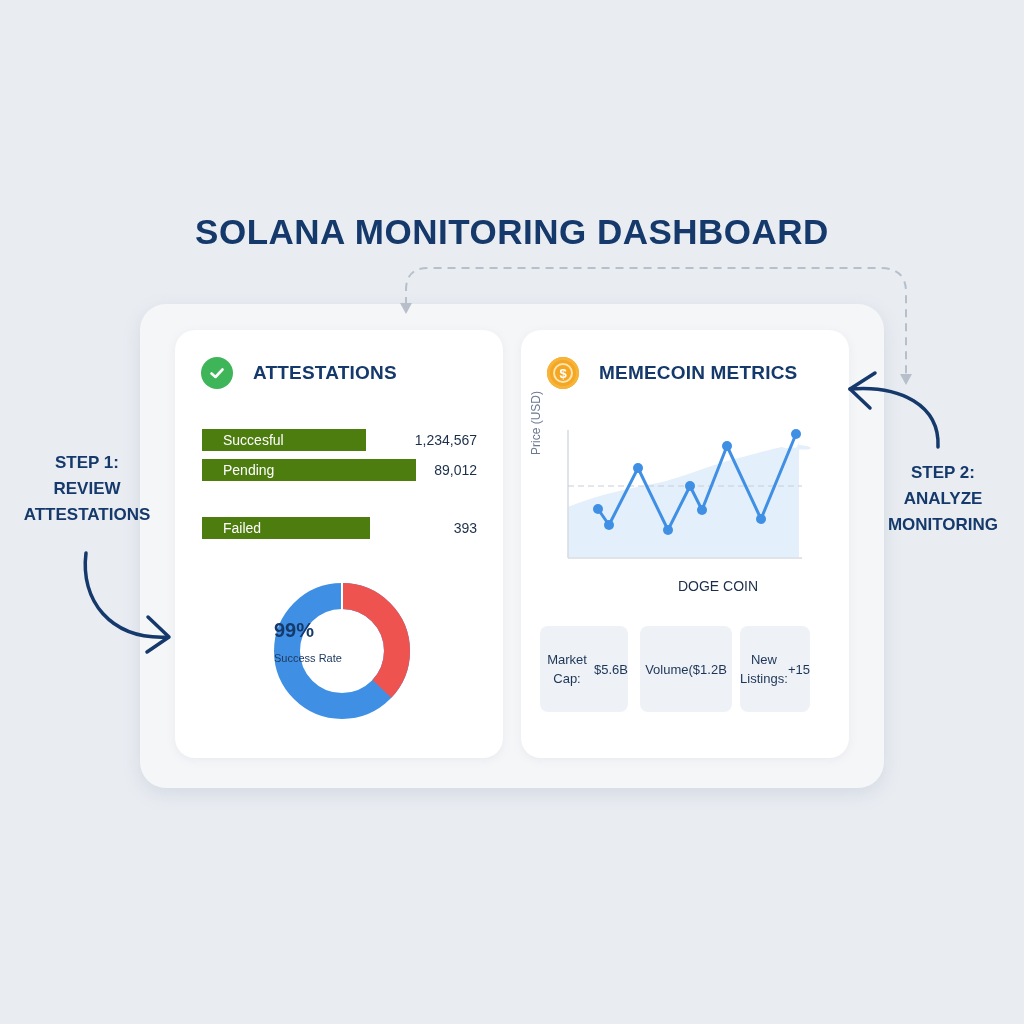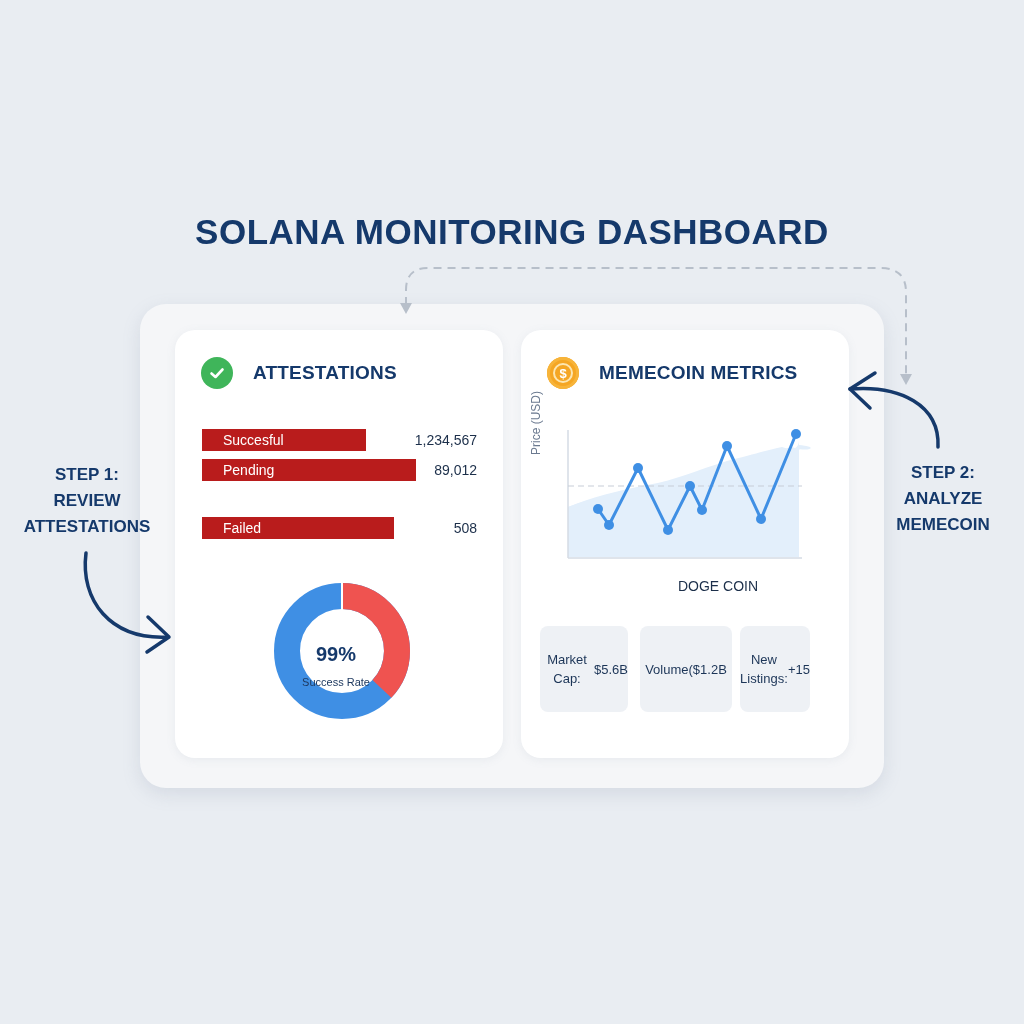--- a/index.html
+++ b/index.html
@@ -26,27 +26,27 @@
   .panel-left { left: 175px; top: 330px; width: 328px; height: 428px; }
   .panel-right { left: 521px; top: 330px; width: 328px; height: 428px; }
   .panel-head { position: absolute; left: 26px; top: 26px; height: 34px; display: flex; align-items: center; }
   .panel-head .icon { width: 32px; height: 32px; border-radius: 50%; display: flex; align-items: center; justify-content: center; }
   .panel-head .label { margin-left: 20px; font-size: 19px; font-weight: bold; color: #15396b; letter-spacing: 0.2px; }
   .check-icon { background: #3fb55a; }
   .coin-icon { background: #f5a623; box-shadow: inset 0 0 0 3px #f7b43a; }
 
   .bar-row { position: absolute; left: 27px; height: 22px; }
   .bar {
-    position: absolute; left: 0; top: 0; height: 22px; background: #b91c1c;
+    position: absolute; left: 0; top: 0; height: 22px; background: #4d7c0f;
     color: #fff; font-size: 14px; line-height: 22px; padding-left: 21px; box-sizing: border-box;
   }
   .bar-value { position: absolute; right: 28px; font-size: 14px; color: #1c2f4a; line-height: 22px; }
 
   .donut-wrap { position: absolute; left: 99px; top: 253px; width: 136px; height: 136px; }
-  .donut-center { position: absolute; left: 0; top: 60px; width: 124px; text-align: center; }
+  .donut-center { position: absolute; left: 0; top: 36px; width: 124px; }
   .donut-pct { font-size: 20px; font-weight: bold; color: #15396b; line-height: 22px; }
   .donut-lbl { font-size: 11px; color: #1f3a60; margin-top: 11px; }
 
   .chart-wrap { position: absolute; left: 16px; top: 95px; width: 300px; height: 150px; }
   .y-label {
     position: absolute; left: 8px; top: 125px; font-size: 12px; color: #6b7a90;
     transform: rotate(-90deg); transform-origin: left top; white-space: nowrap;
   }
   .x-label { position: absolute; left: 0; width: 394px; top: 248px; text-align: center; font-size: 14px; color: #1c2f4a; }
 
@@ -78,22 +78,22 @@
 
   <div class="bar-row" style="top:99px; width:275px;">
     <div class="bar" style="width:164px;">Succesful</div>
     <div class="bar-value" style="right:0;">1,234,567</div>
   </div>
   <div class="bar-row" style="top:129px; width:275px;">
     <div class="bar" style="width:214px;">Pending</div>
     <div class="bar-value" style="right:0;">89,012</div>
   </div>
   <div class="bar-row" style="top:187px; width:275px;">
-    <div class="bar" style="width:192px;">Failed</div>
-    <div class="bar-value" style="right:0;">508</div>
+    <div class="bar" style="width:168px;">Failed</div>
+    <div class="bar-value" style="right:0;">393</div>
   </div>
 
   <div class="donut-wrap">
     <svg width="136" height="136" viewBox="0 0 136 136">
 
       <circle cx="68" cy="68" r="55" fill="none" stroke="#3f8fe4" stroke-width="26"></circle>
 
       <circle cx="68" cy="68" r="55" fill="none" stroke="#ef5350" stroke-width="26" stroke-dasharray="127.9 345.6" transform="rotate(-90 68 68)"></circle>
       <line x1="68" y1="0" x2="68" y2="28" stroke="#ffffff" stroke-width="2"></line>
     </svg>
@@ -152,29 +152,29 @@
   <div class="metric-card" style="left:119px; width:92px;">
     <span>Volume</span>
     <span>($1.2B</span>
   </div>
   <div class="metric-card" style="left:219px; width:70px;">
     <span>New Listings:</span>
     <span>+15</span>
   </div>
 </div>
 
-<div class="step-text" style="left:12px; top:450px; width:150px;margin-top:12px;">
+<div class="step-text" style="left:12px; top:450px; width:150px;">
   <div>STEP 1:</div>
   <div>REVIEW</div>
   <div>ATTESTATIONS</div>
 </div>
 <div class="step-text" style="left:868px; top:460px; width:150px;">
   <div>STEP 2:</div>
   <div>ANALYZE</div>
-  <div>MEMECOIN</div>
+  <div>MONITORING</div>
 </div>
 
 <svg class="overlay-svg" viewBox="0 0 1024 1024">
 
   <g fill="none" stroke="#b7bfca" stroke-width="2" stroke-dasharray="8 6">
     <path d="M406 305 L406 290 Q406 268 428 268 L880 268 Q906 268 906 292 L906 378"></path>
   </g>
   <path d="M400 303 L406 314 L412 303 Z" fill="#b7bfca"></path>
   <path d="M900 374 L906 385 L912 374 Z" fill="#b7bfca"></path>
 

